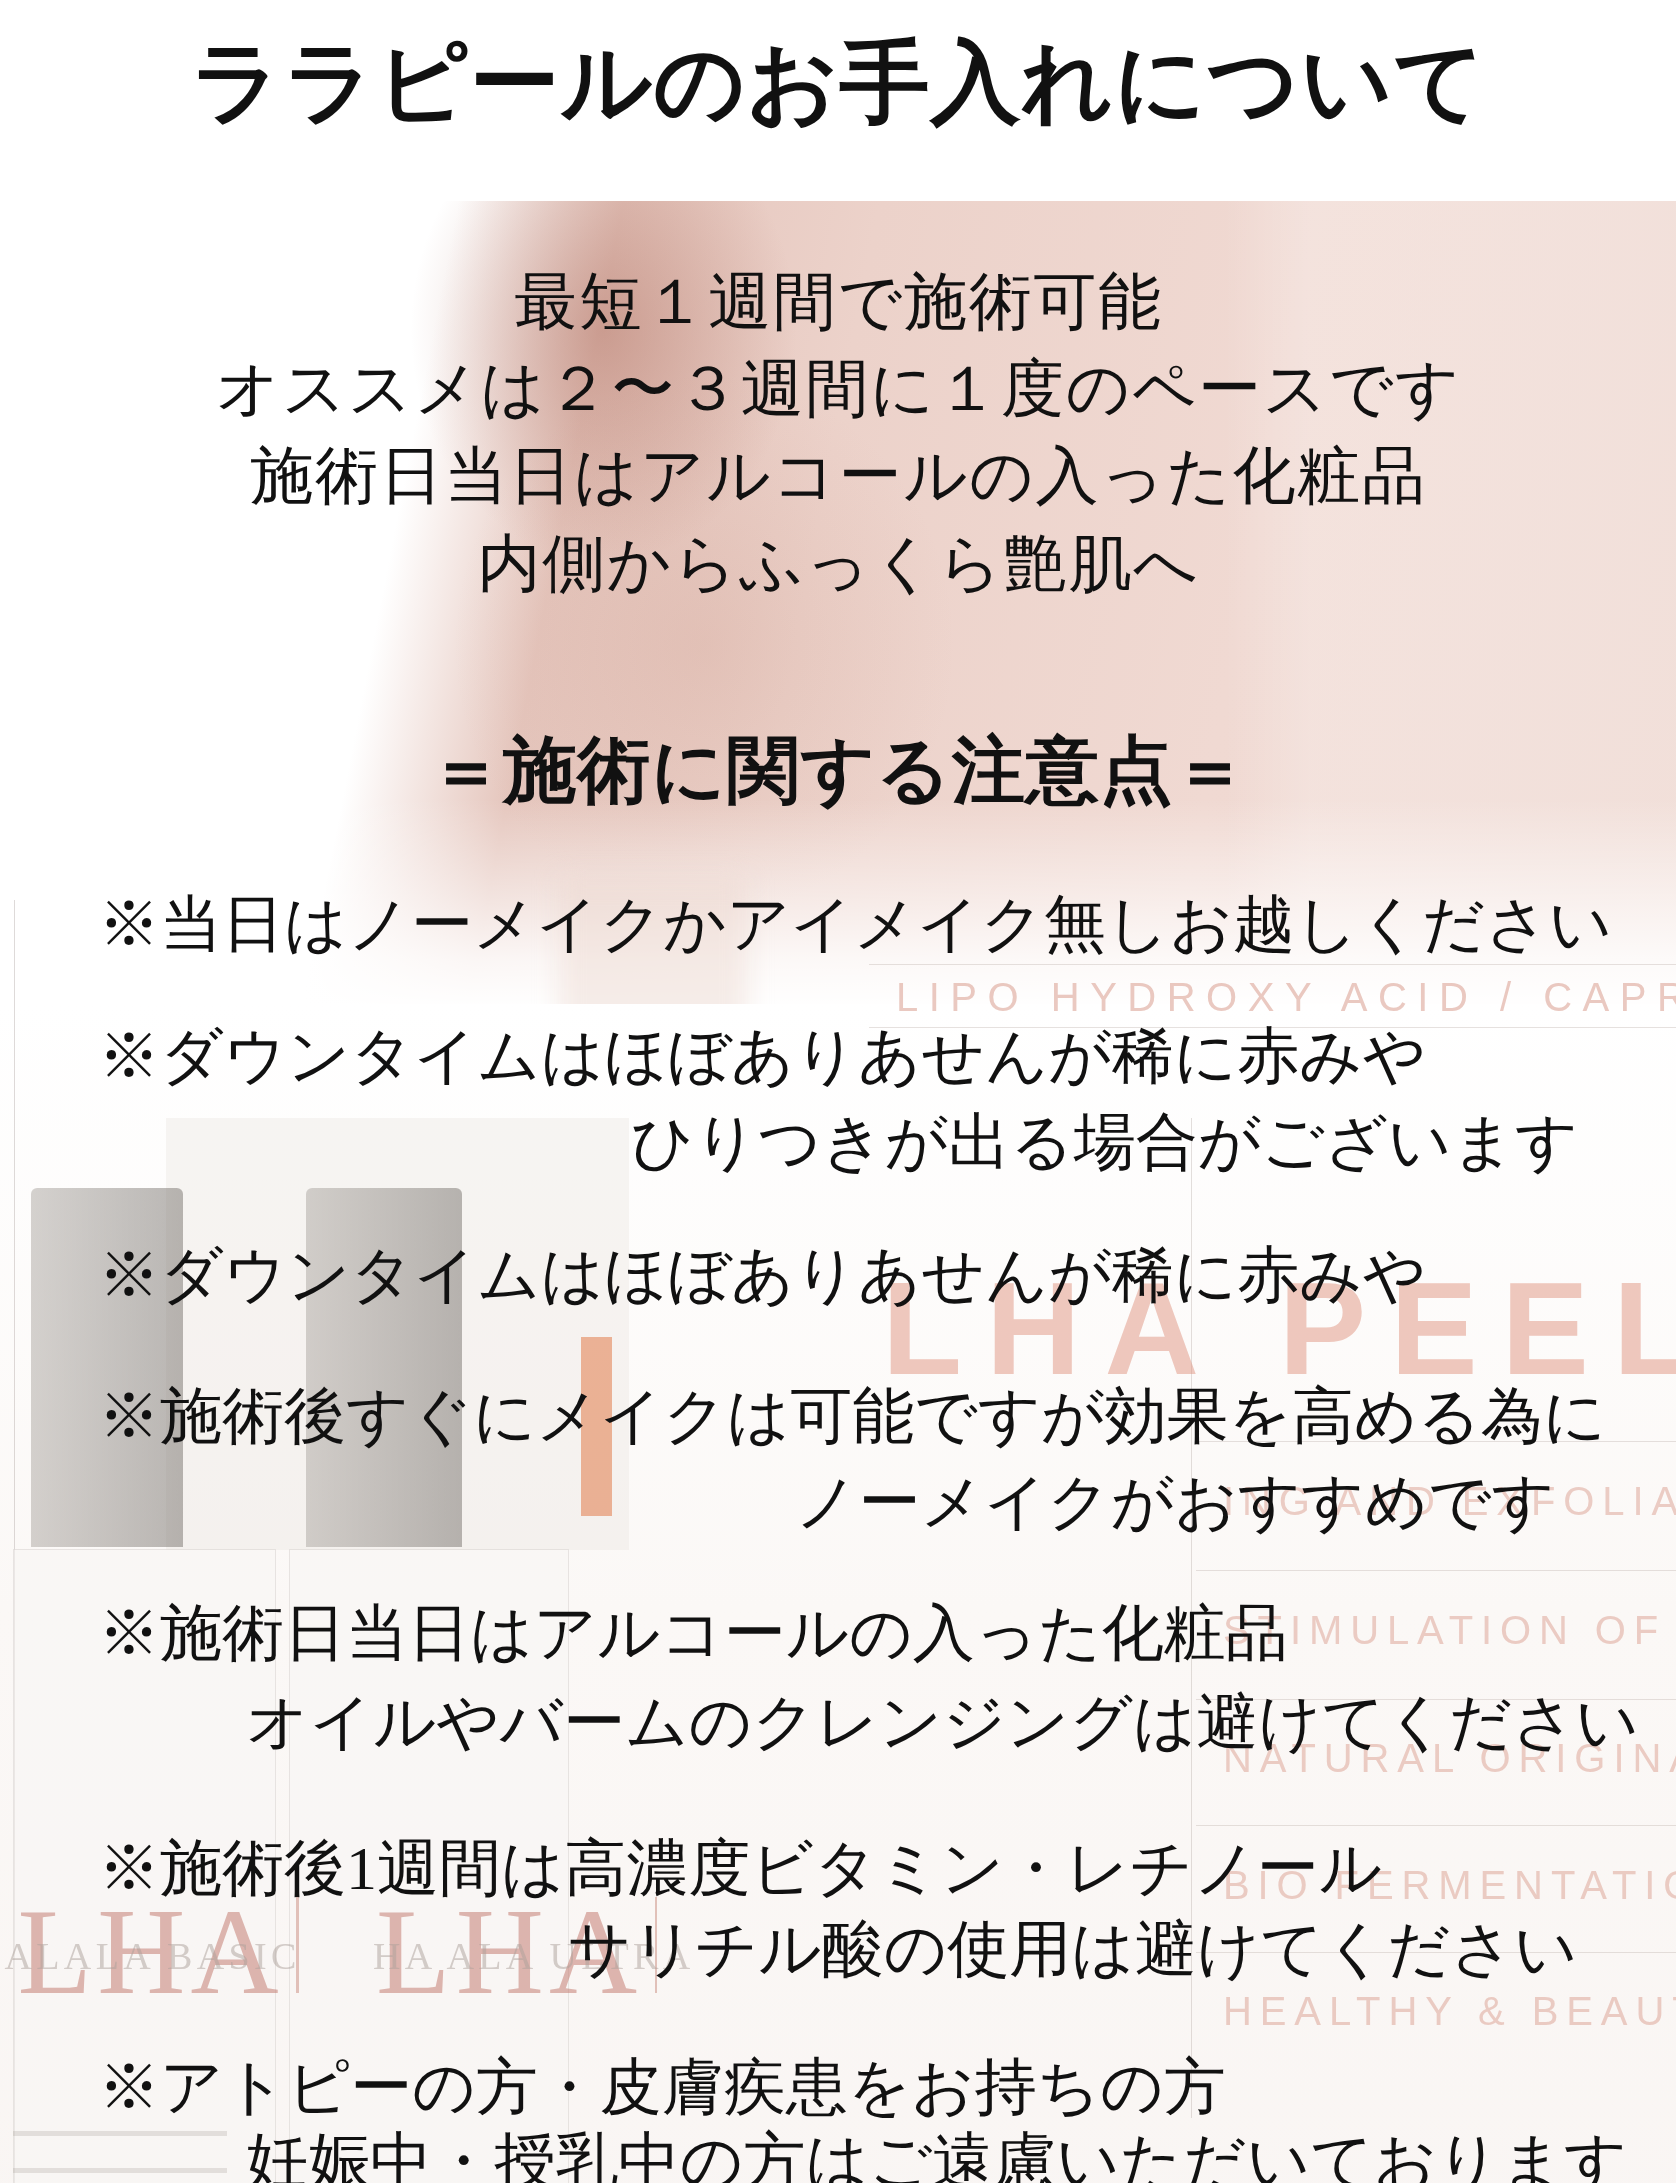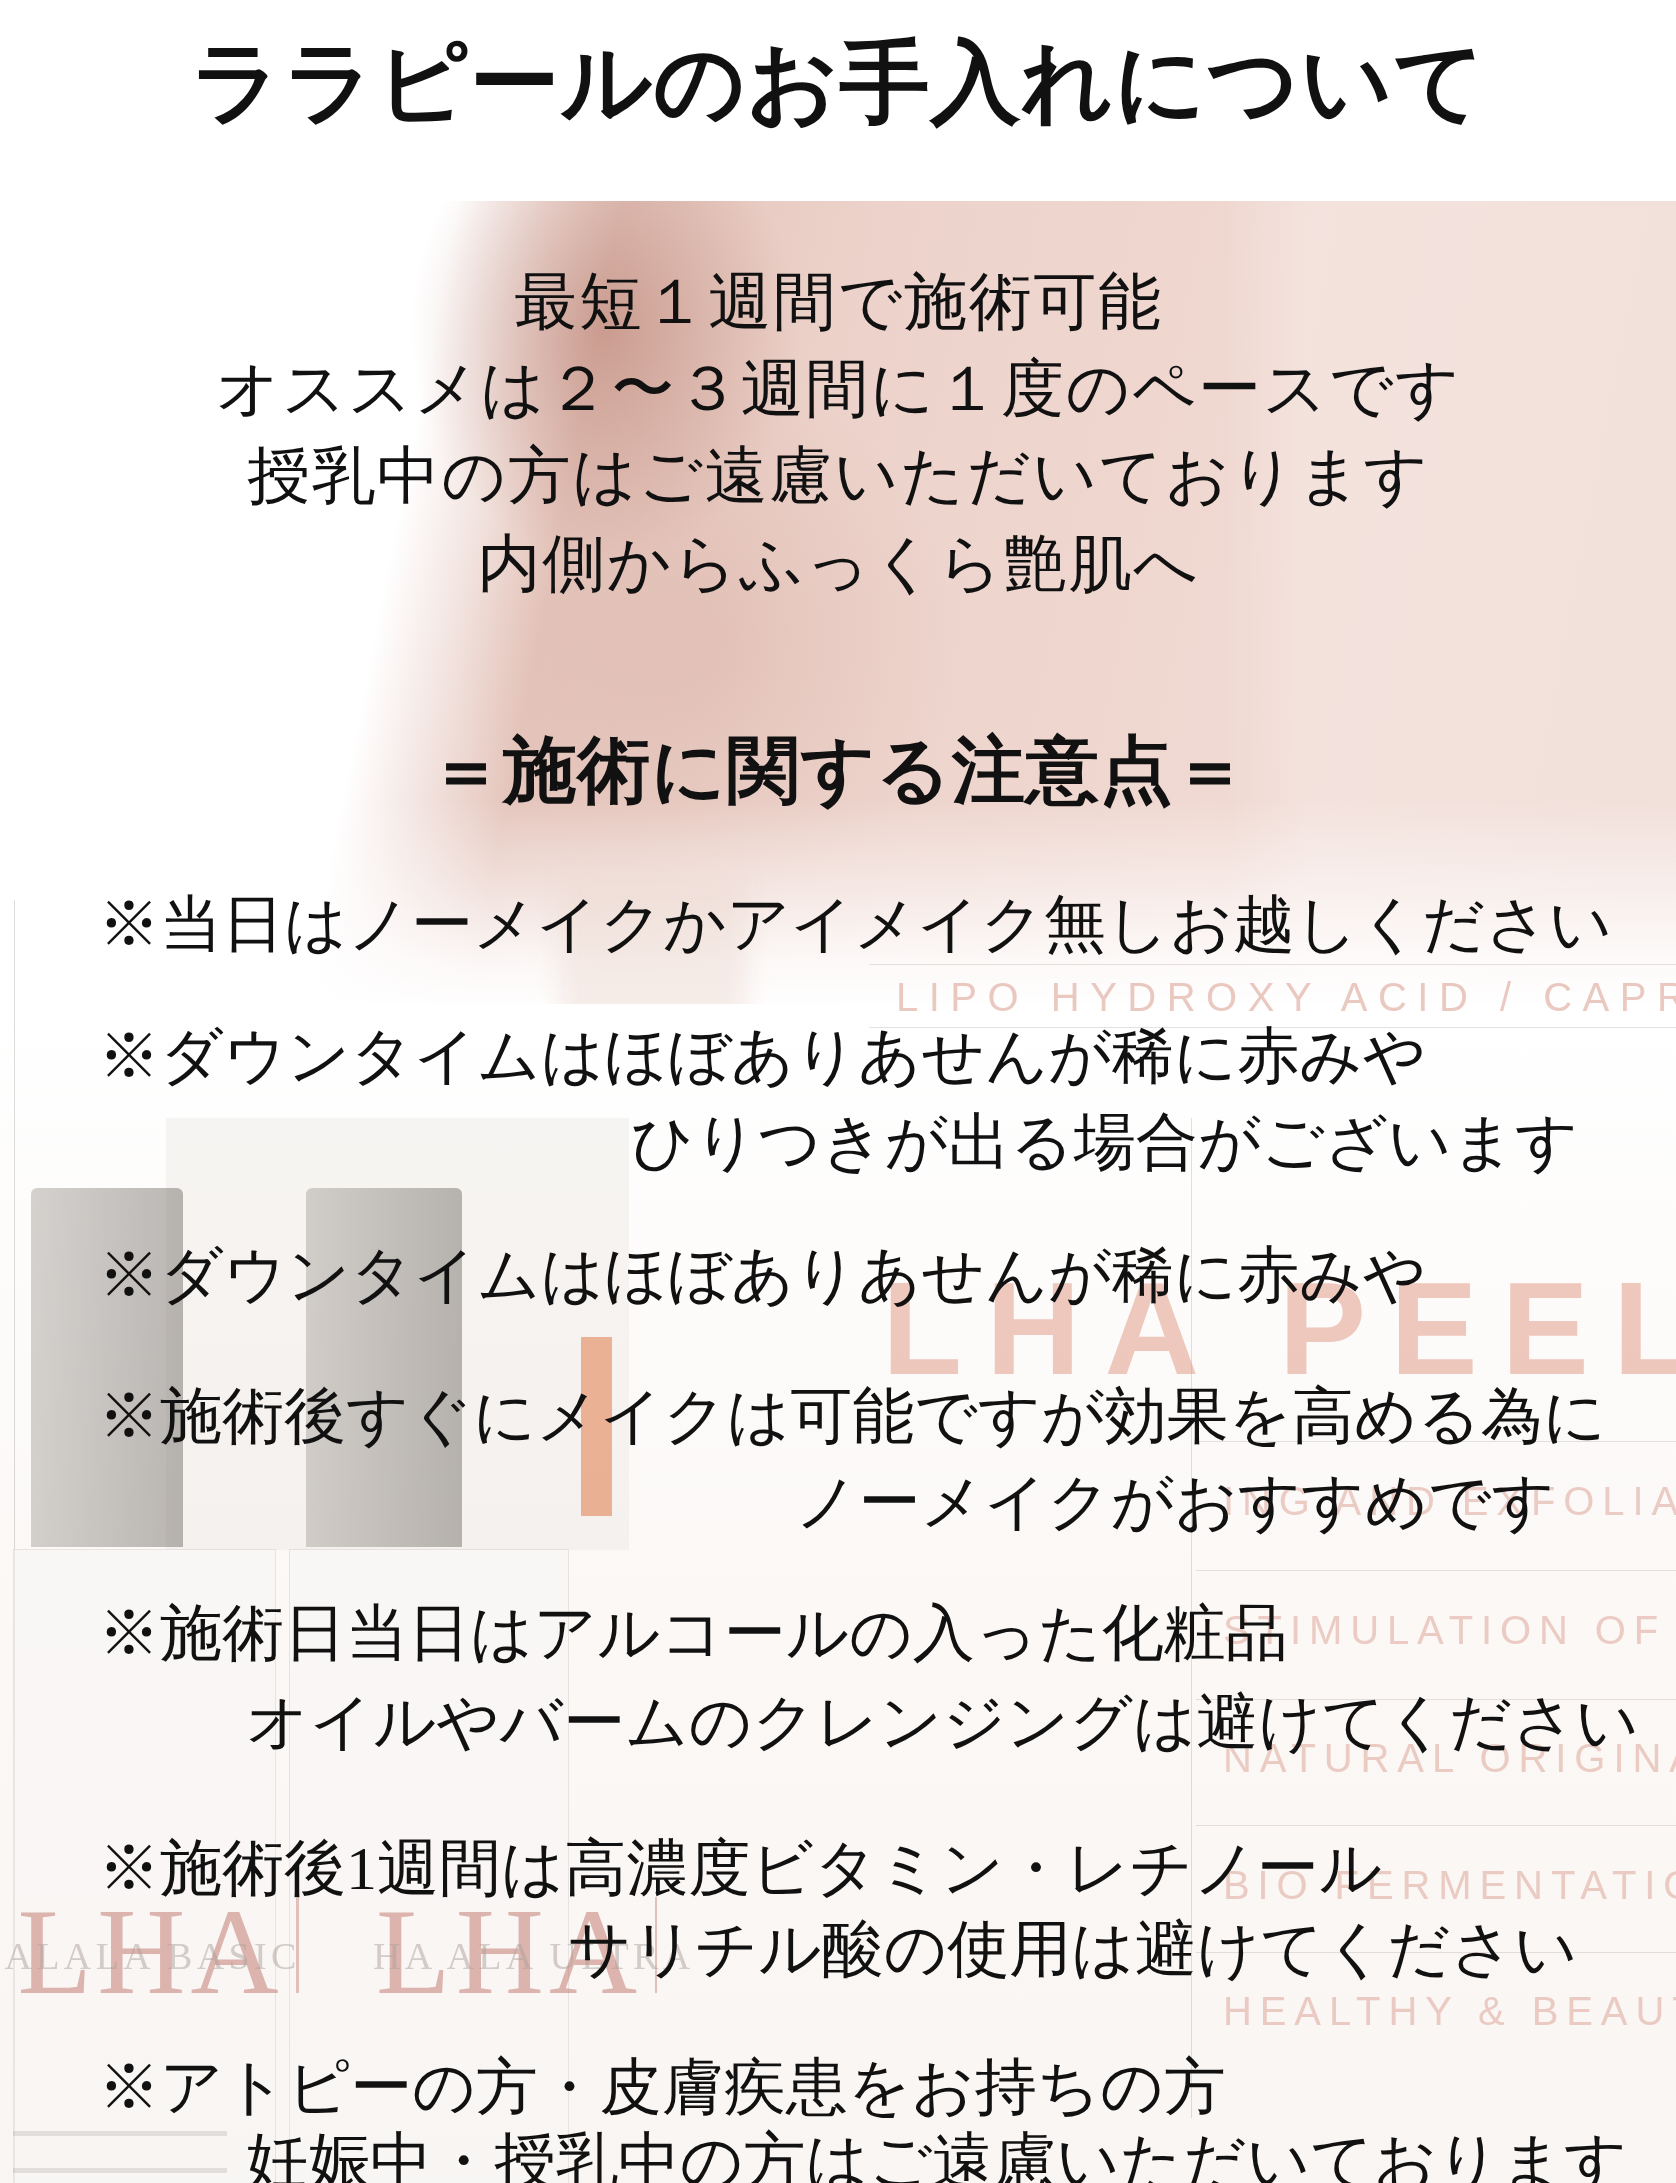--- a/index.html
+++ b/index.html
@@ -142,21 +142,21 @@
   <div class="panel-row pr1">ING AND EXFOLIAT</div>
   <div class="panel-row pr2">STIMULATION OF SKIN BARRIER</div>
   <div class="panel-row pr3">NATURAL ORIGINATED SURFACT</div>
   <div class="panel-row pr4">BIO FERMENTATION PROCESS A</div>
   <div class="panel-row pr5">HEALTHY &amp; BEAUTIFUL SKIN C</div>
 
   <div class="txt centered page-title">ララピールのお手入れについて</div>
 
   <div class="txt centered intro-line il1">最短１週間で施術可能</div>
   <div class="txt centered intro-line il2">オススメは２〜３週間に１度のペースです</div>
-  <div class="txt centered intro-line il3">授乳中の方はご遠慮いただいております</div>
+  <div class="txt centered intro-line il3">施術日当日はアルコールの入った化粧品</div>
   <div class="txt centered intro-line il4">内側からふっくら艶肌へ</div>
 
   <div class="txt centered section-heading">＝施術に関する注意点＝</div>
 
   <div class="txt note n1">※当日はノーメイクかアイメイク無しお越しください</div>
   <div class="txt note n2a">※ダウンタイムはほぼありあせんが稀に赤みや</div>
   <div class="txt note n2b">ひりつきが出る場合がございます</div>
   <div class="txt note n3">※ダウンタイムはほぼありあせんが稀に赤みや</div>
   <div class="txt note n4a">※施術後すぐにメイクは可能ですが効果を高める為に</div>
   <div class="txt note n4b">ノーメイクがおすすめです</div>

